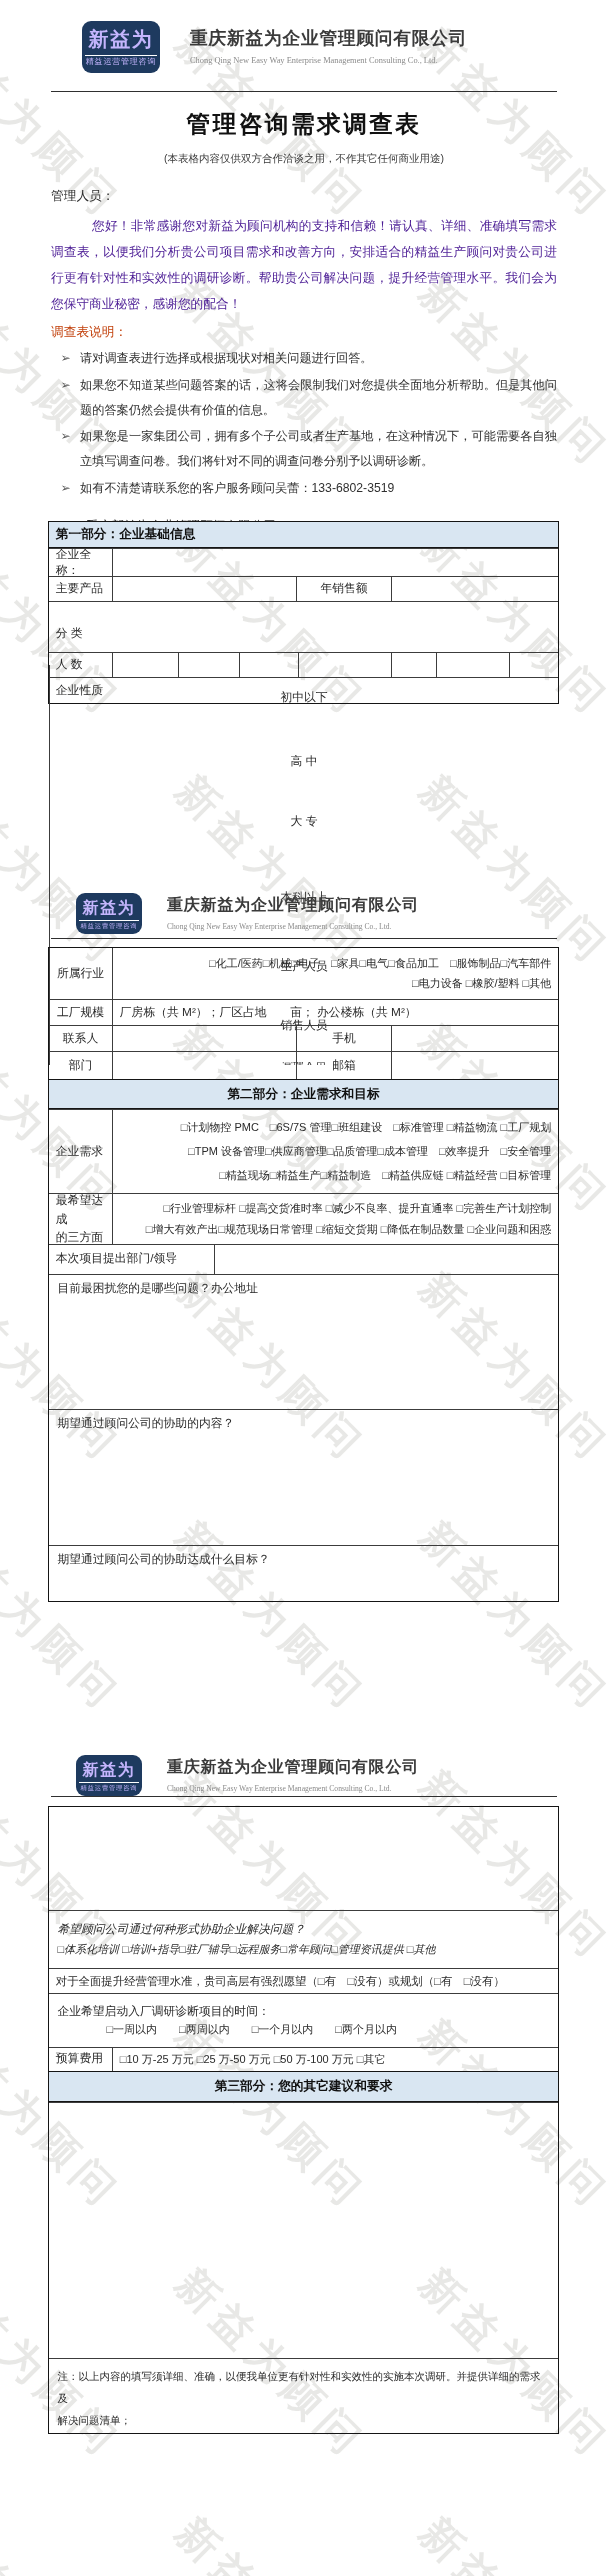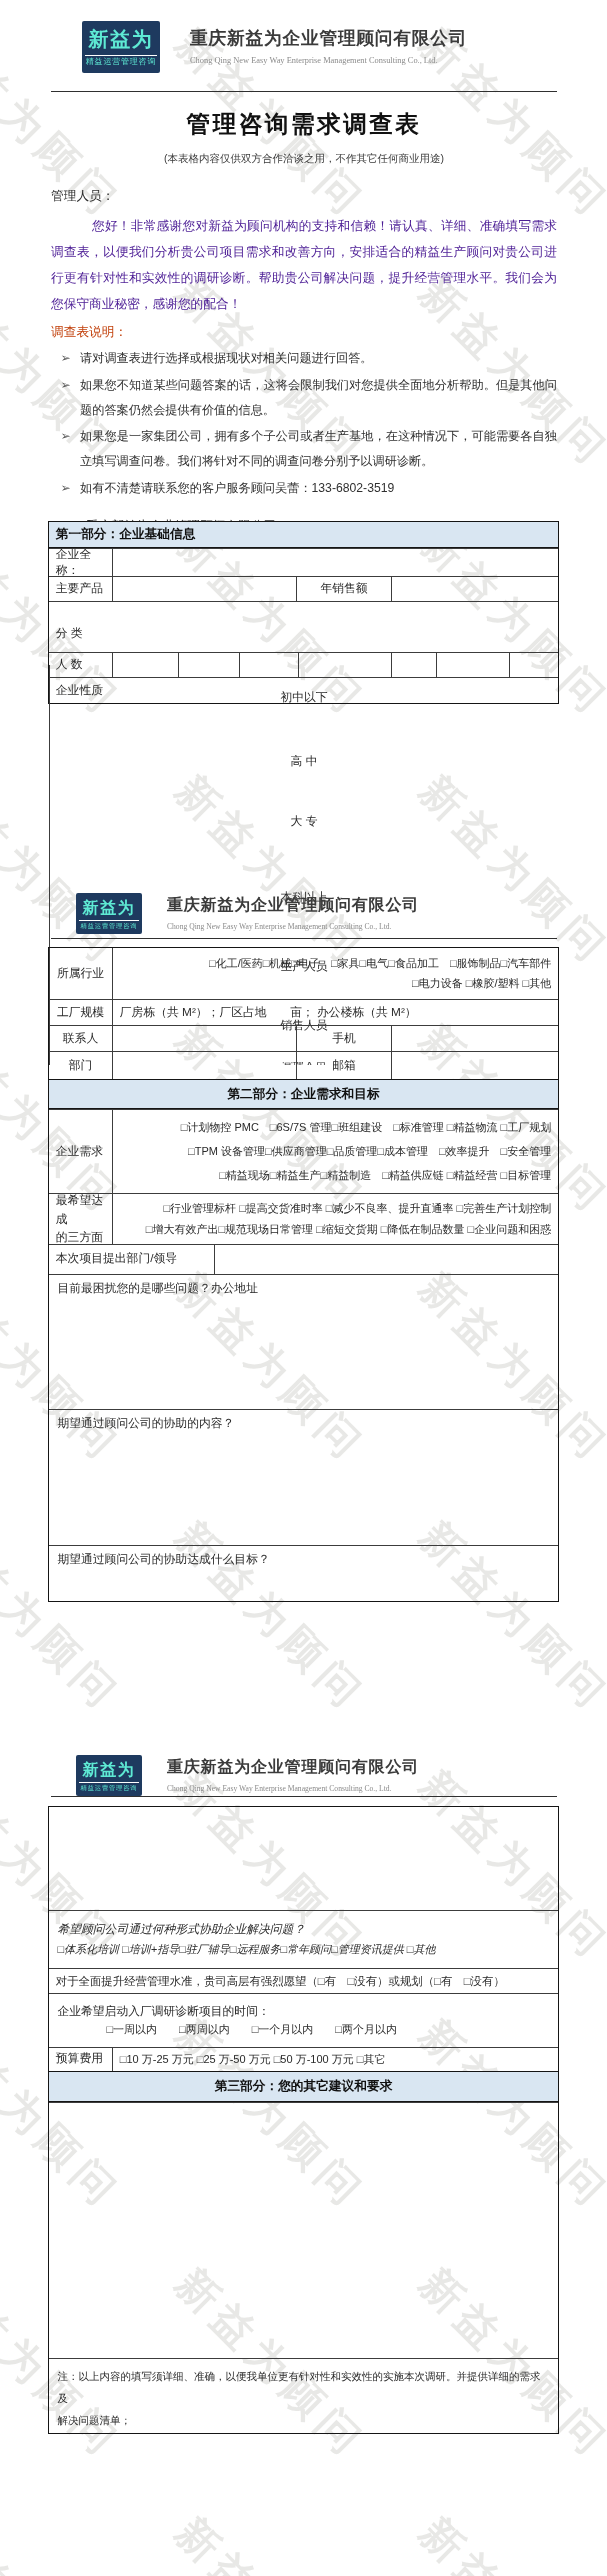--- a/index.html
+++ b/index.html
@@ -15,21 +15,21 @@
 
   
   #wm{position:absolute;inset:0;pointer-events:none;z-index:0;}
   .wm{position:absolute;white-space:nowrap;font-size:41px;font-weight:700;
       letter-spacing:8.4px;color:rgba(104,98,88,0.15);
       transform:rotate(45deg);transform-origin:left top;}
 
   
   .letterhead{position:absolute;left:51px;width:506px;border-bottom:1.7px solid #2f2f2f;z-index:2;}
   .lh-inner{display:flex;align-items:flex-start;}
-  .logo{background:var(--navy);color:#5eead4;border-radius:2px;
+  .logo{background:var(--navy);color:#c4b5fd;border-radius:9px;
         display:flex;flex-direction:column;justify-content:center;align-items:center;
         margin-left:31px;flex:0 0 auto;}
   .logo-main{font-weight:700;border-bottom:1.7px solid #fff;line-height:1.25;
              letter-spacing:1.7px;padding:1.7px 3.4px 2.5px 3.4px;}
   .logo-sub{line-height:1.6;letter-spacing:0.8px;white-space:nowrap;}
   .lh-text{margin-left:30px;padding-top:5px;}
   .co-cn{font-weight:600;color:#3b3b3b;letter-spacing:0.8px;}
   .co-en{font-family:"Liberation Serif","DejaVu Serif",serif;color:#8a8a8a;margin-top:5.9px;white-space:nowrap;}
   
   .lh1{top:21px;height:71px;}

